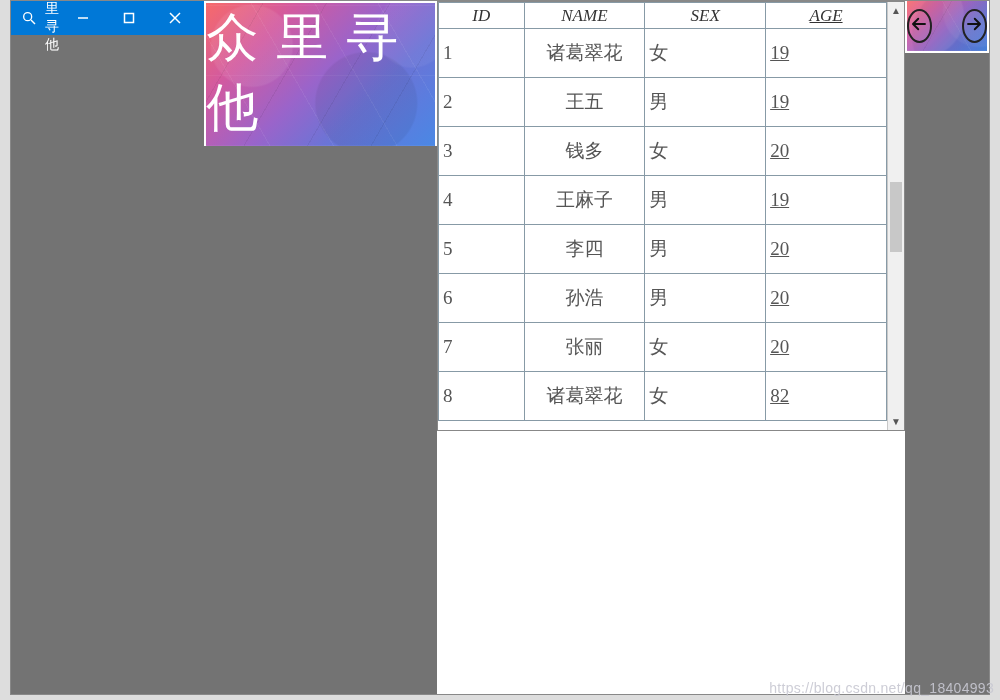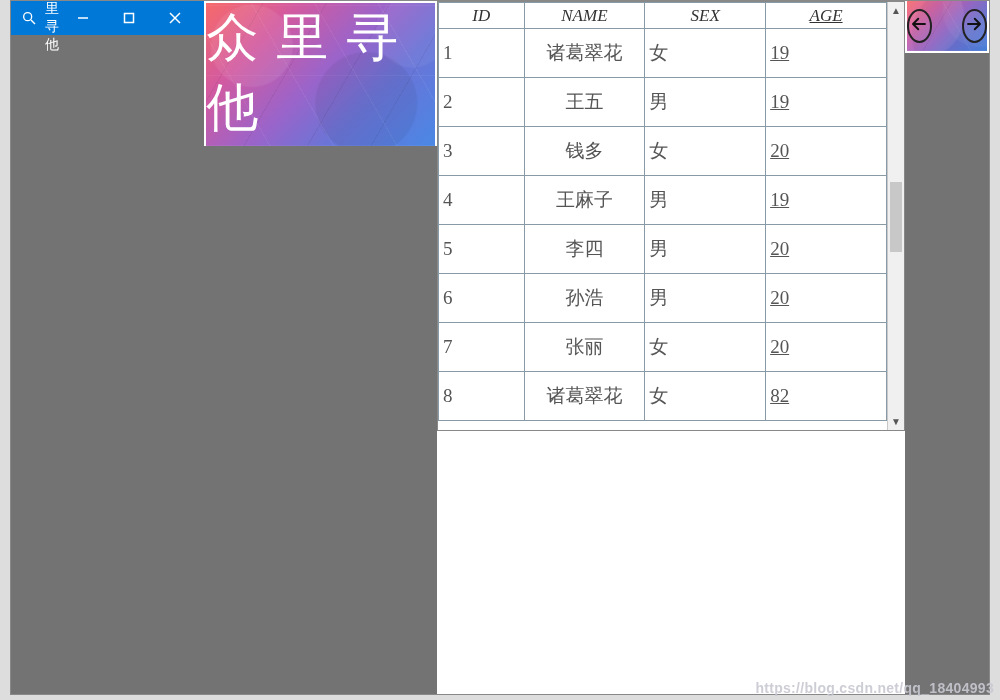--- a/index.html
+++ b/index.html
@@ -175,21 +175,20 @@
       background: rgba(255,255,255,.05);
     }
     .watermark {
       position: absolute;
       right: 6px;
       bottom: 4px;
       color: rgba(200,200,210,.9);
       font-size: 14px;
       font-family: sans-serif;
       letter-spacing: .3px;
-      font-weight: bold;
     }
 
     
     .scrollcol {
       width: 17px;
       background: #f0f0f0;
       border-left: 1px solid #c8c8c8;
       position: relative;
     }
     .scrollcol .arrow {

